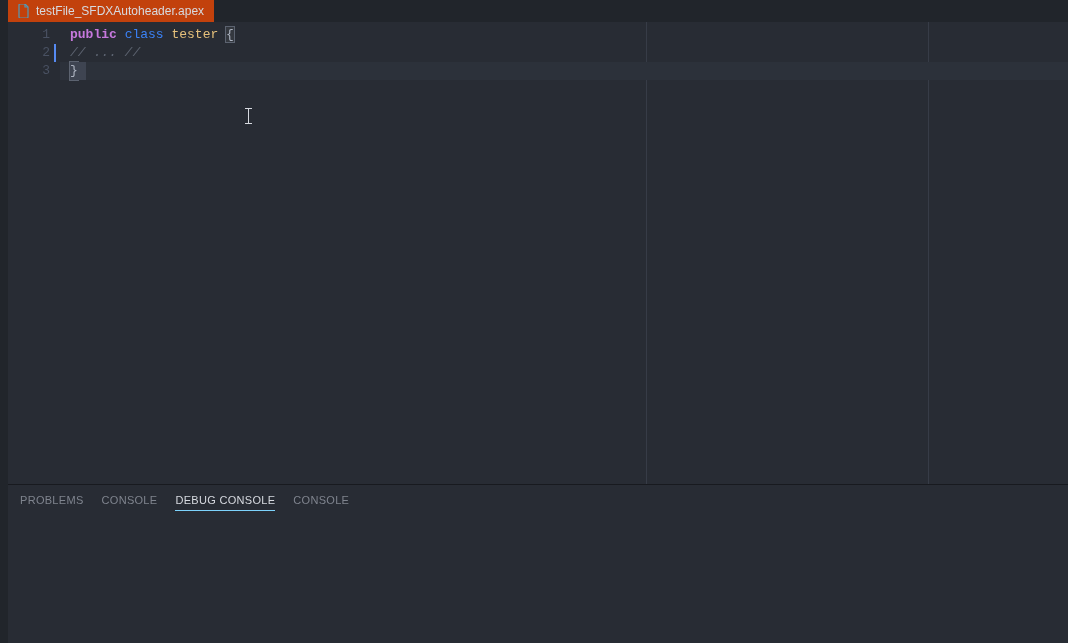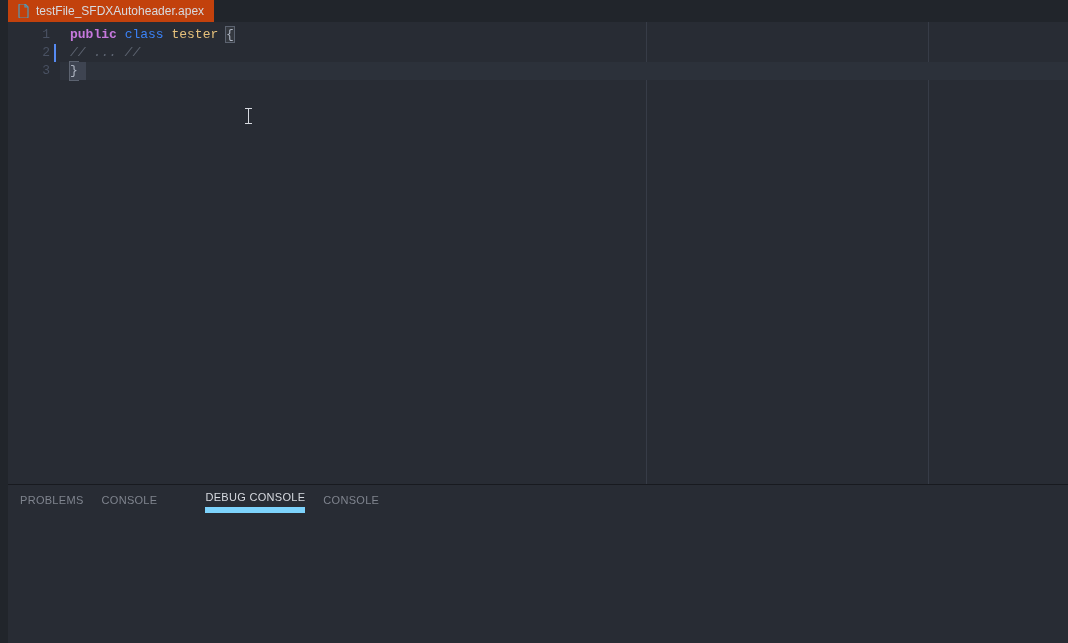--- a/index.html
+++ b/index.html
@@ -164,22 +164,21 @@
       font-size: 11px;
     }
     .panel-tab {
       color: #7f848e;
       cursor: pointer;
       padding: 4px 0;
       letter-spacing: 0.3px;
     }
     .panel-tab.active {
       color: #d7dae0;
-      border-bottom: 6px solid #7dd3fc;
-      margin-left: 30px;
+      border-bottom: 1px solid #7dd3fc;
     }
   </style>
 </head>
 <body>
 
 <div class="left-margin"></div>
 
 <div class="tab-bar">
   <div class="tab active">
     <span class="file-icon">

